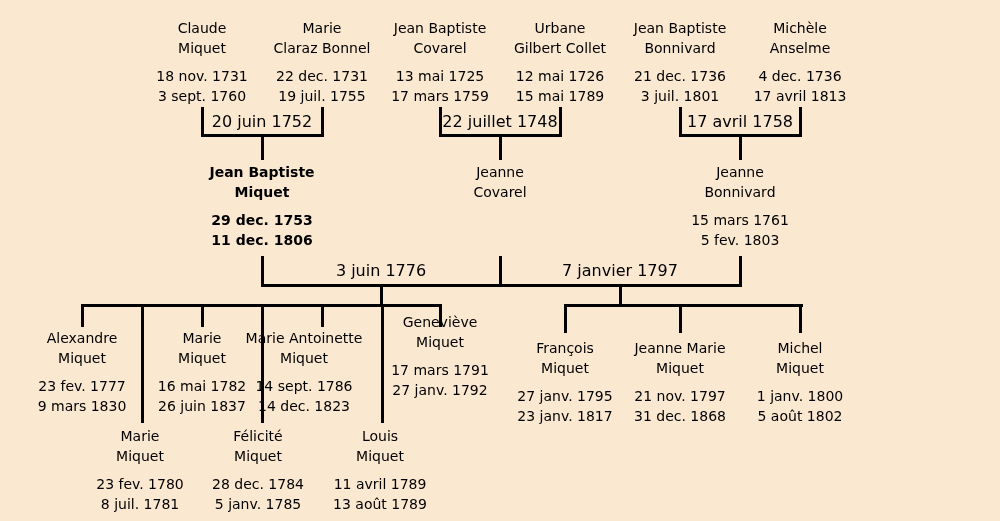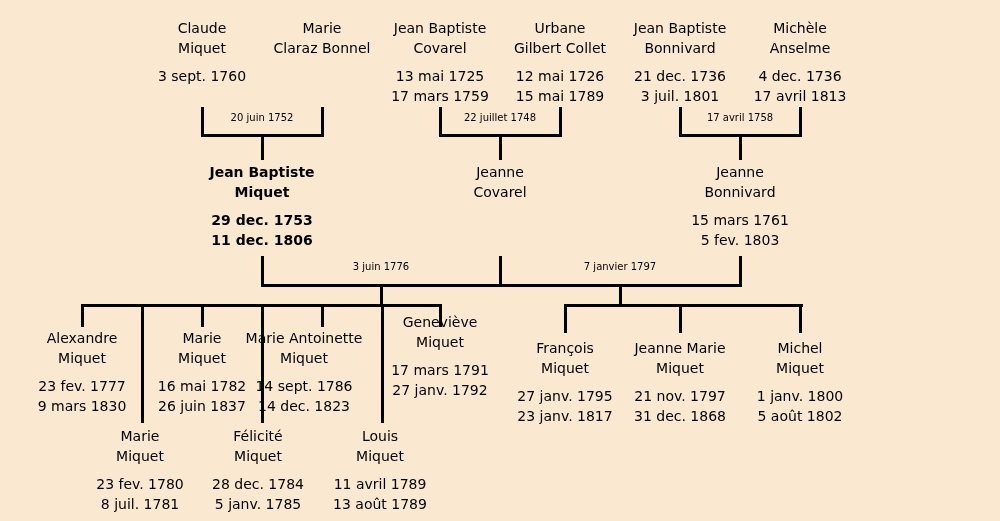--- a/index.html
+++ b/index.html
@@ -23,21 +23,21 @@
     font-size:14px;
     line-height:20px;
   }
   .person .pdates{margin-top:8px;}
   .person.focus{font-weight:bold;}
   .vline{position:absolute;width:3px;background:var(--line);}
   .hline{position:absolute;height:3px;background:var(--line);}
   .mlabel{
     position:absolute;
     transform:translateX(-50%);
-    font-size:10px;
+    font-size:16px;
     white-space:nowrap;
   }
 </style>
 </head>
 <body>
 
 <div class="tree">
 
   <div class="vline" style="left:201px;top:107px;height:30px"></div>
   <div class="vline" style="left:321px;top:107px;height:30px"></div>
@@ -83,28 +83,33 @@
   <div class="mlabel" style="left:740px;top:112px">17 avril 1758</div>
   <div class="mlabel" style="left:381px;top:261px">3 juin 1776</div>
   <div class="mlabel" style="left:620px;top:261px">7 janvier 1797</div>
 
   <div class="person" style="left:122px;top:18px">
     <div class="pname">
       <div>Claude</div>
       <div>Miquet</div>
     </div>
     <div class="pdates">
+      <div>18 nov. 1731</div>
       <div>3 sept. 1760</div>
     </div>
   </div>
   <div class="person" style="left:242px;top:18px">
     <div class="pname">
       <div>Marie</div>
       <div>Claraz Bonnel</div>
     </div>
+    <div class="pdates">
+      <div>22 dec. 1731</div>
+      <div>19 juil. 1755</div>
+    </div>
   </div>
   <div class="person" style="left:360px;top:18px">
     <div class="pname">
       <div>Jean Baptiste</div>
       <div>Covarel</div>
     </div>
     <div class="pdates">
       <div>13 mai 1725</div>
       <div>17 mars 1759</div>
     </div>

